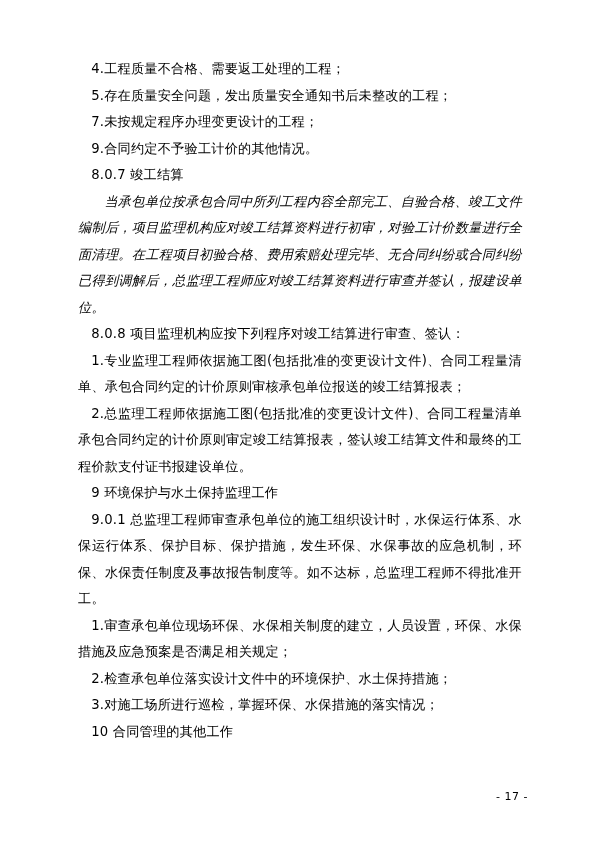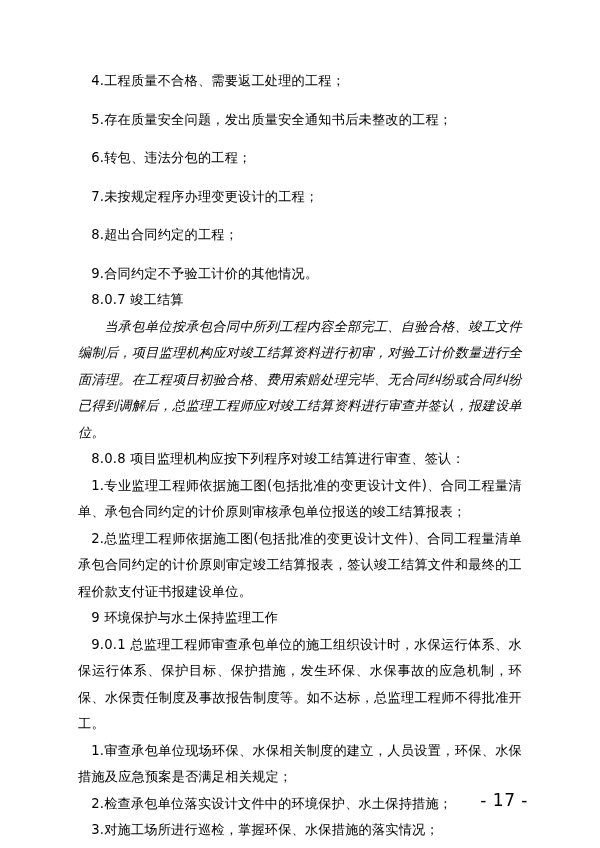--- a/index.html
+++ b/index.html
@@ -29,21 +29,20 @@
     line-height: 26.5px;
     color: #000000;
     text-align: justify;
     text-justify: inter-ideograph;
     margin: 0;
     letter-spacing: 0.2px;
   }
   
   .item {
     text-indent: 13.2px;
-    margin-top: 12px;
   }
   
   .heading {
     text-indent: 13.2px;
   }
   
   .body-para {
     text-indent: 26.4px;
     font-style: italic;
   }
@@ -52,35 +51,33 @@
     text-indent: 13.2px;
   }
   
   .section {
     text-indent: 13.2px;
   }
   .pagenum {
     position: absolute;
     right: 72px;
     top: 790px;
-    font-size: 17px;
+    font-size: 11px;
     color: #000000;
     letter-spacing: 0.5px;
   }
 </style>
 </head>
 <body>
 
 <div class="page">
   <div class="content">
     <p class="para item">4.工程质量不合格、需要返工处理的工程；</p>
     <p class="para item">5.存在质量安全问题，发出质量安全通知书后未整改的工程；</p>
-    <p class="para item">6.转包、违法分包的工程；</p>
     <p class="para item">7.未按规定程序办理变更设计的工程；</p>
-    <p class="para item">8.超出合同约定的工程；</p>
     <p class="para item">9.合同约定不予验工计价的其他情况。</p>
     <p class="para heading">8.0.7   竣工结算</p>
     <p class="para body-para">当承包单位按承包合同中所列工程内容全部完工、自验合格、竣工文件编制后，项目监理机构应对竣工结算资料进行初审，对验工计价数量进行全面清理。在工程项目初验合格、费用索赔处理完毕、无合同纠纷或合同纠纷已得到调解后，总监理工程师应对竣工结算资料进行审查并签认，报建设单位。</p>
     <p class="para heading">8.0.8   项目监理机构应按下列程序对竣工结算进行审查、签认：</p>
     <p class="para sub-item">1.专业监理工程师依据施工图(包括批准的变更设计文件)、合同工程量清单、承包合同约定的计价原则审核承包单位报送的竣工结算报表；</p>
     <p class="para sub-item">2.总监理工程师依据施工图(包括批准的变更设计文件)、合同工程量清单承包合同约定的计价原则审定竣工结算报表，签认竣工结算文件和最终的工程价款支付证书报建设单位。</p>
     <p class="para section">9   环境保护与水土保持监理工作</p>
     <p class="para heading">9.0.1   总监理工程师审查承包单位的施工组织设计时，水保运行体系、水保运行体系、保护目标、保护措施，发生环保、水保事故的应急机制，环保、水保责任制度及事故报告制度等。如不达标，总监理工程师不得批准开工。</p>
     <p class="para sub-item">1.审查承包单位现场环保、水保相关制度的建立，人员设置，环保、水保措施及应急预案是否满足相关规定；</p>
     <p class="para sub-item">2.检查承包单位落实设计文件中的环境保护、水土保持措施；</p>

